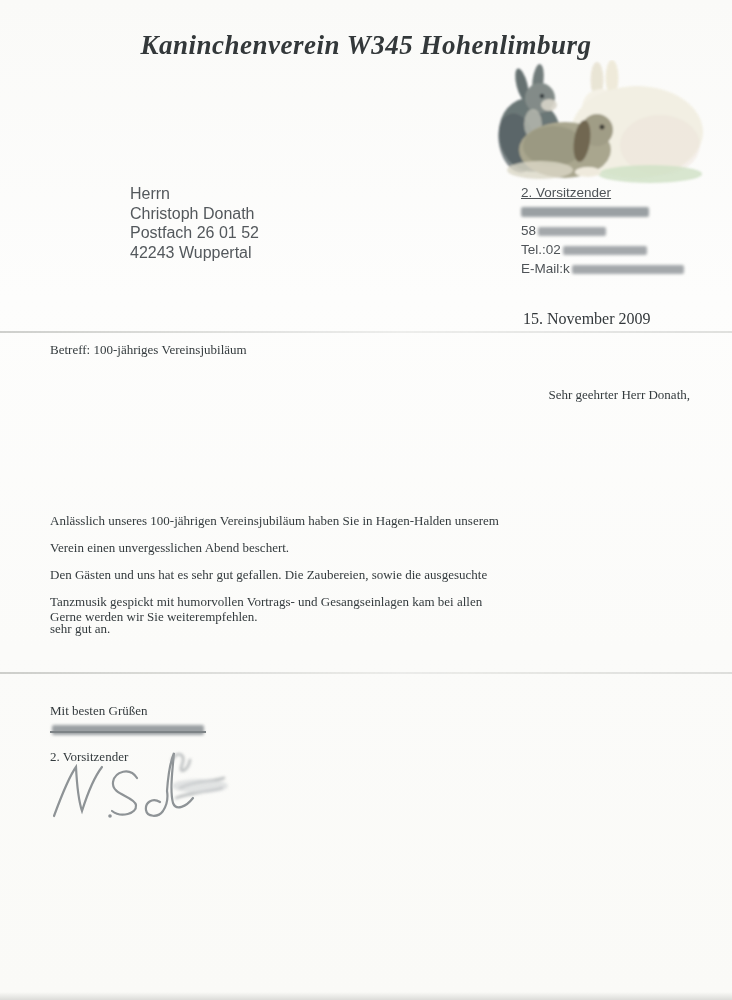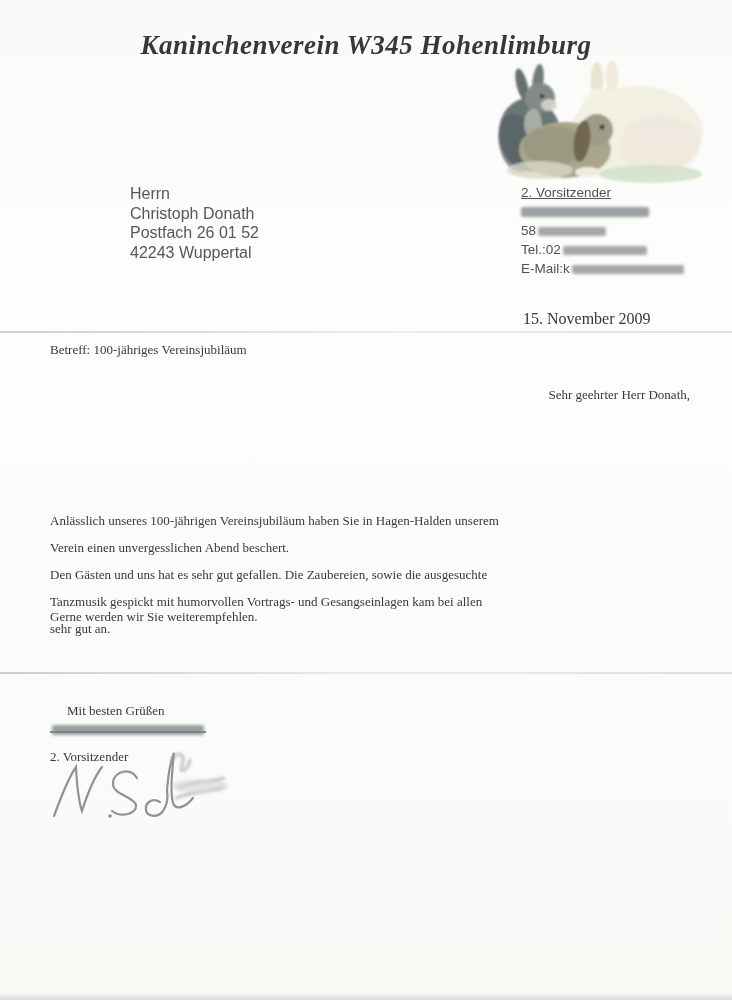--- a/index.html
+++ b/index.html
@@ -33,21 +33,21 @@
     background:linear-gradient(to right, rgba(168,170,165,.55), rgba(168,170,165,.18) 55%, rgba(168,170,165,.35)); }
   .crease.c1{ top:331px; }
   .crease.c2{ top:672px; }
   .body-text{ position:absolute; left:50px; width:640px; font-size:13px;
     line-height:27px; color:#333a3d; white-space:pre-line; }
   .subject{ top:336px; }
   .salutation{ top:381px;text-align:right; }
   .p1{ top:427px; }
   .p2{ top:507px; }
   .p3{ top:603px; }
-  .closing{ top:697px;margin-left:17px; }
+  .closing{ top:697px; }
   .sig-role{ top:743px; }
   .name-redact{ position:absolute; left:52px; top:725px; width:152px; height:10px;
     background:#9ba0a3; border-radius:2px; filter:blur(1.6px); }
   .name-strike{ position:absolute; left:50px; top:731px; width:156px; height:2px;
     background:#7e8487; filter:blur(.7px); }
   .signature{ position:absolute; left:20px; top:740px; width:260px; height:100px; }
   .bottom-shade{ position:absolute; left:0; bottom:0; width:732px; height:8px;
     background:linear-gradient(to top, rgba(150,152,148,.30), rgba(150,152,148,0)); }
 </style>
 </head>

